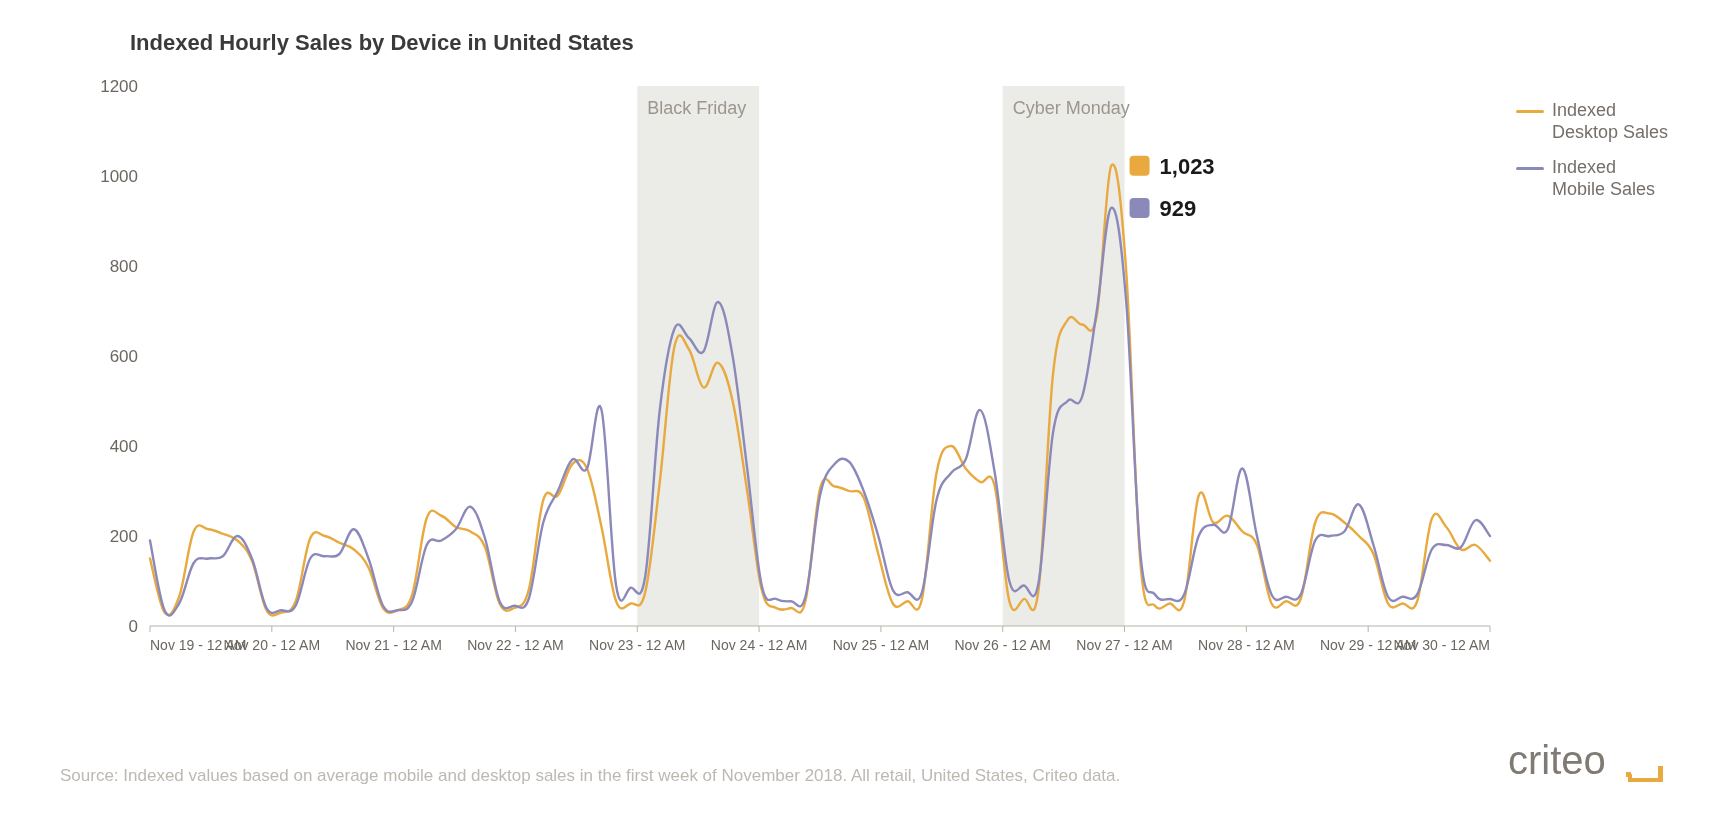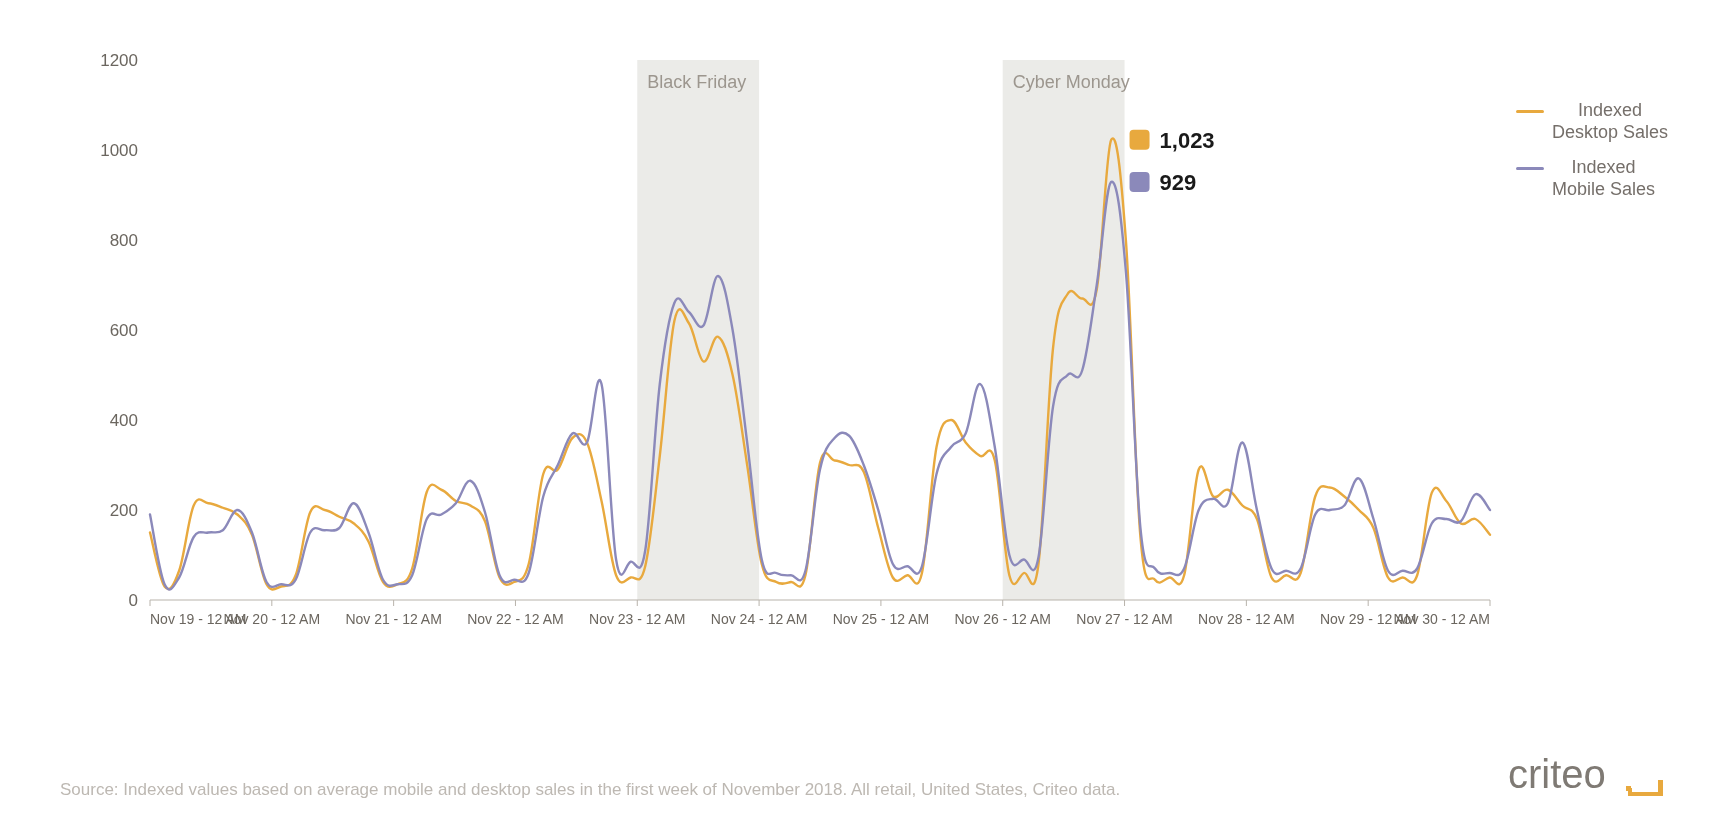--- a/index.html
+++ b/index.html
@@ -2,35 +2,36 @@
 <html><head>
 <meta charset="utf-8">
 <style>
   * { box-sizing: border-box; margin: 0; padding: 0; }
   body { font-family: "Segoe UI", Arial, Helvetica, sans-serif; background: #fff; color: #3a3a3a; }
   .chart-wrap { width: 1728px; height: 826px; position: relative; padding: 30px 60px 20px 60px; }
   .title { font-weight: 700; font-size: 22px; color: #3a3a3a; margin-left: 70px; }
   .plot-area { position: relative; width: 1420px; height: 590px; margin-top: 10px; margin-left: 20px; }
   .plot-svg { position: absolute; top: 0; left: 0; }
   .legend { position: absolute; right: 60px; top: 100px; font-size: 18px; color: #756f6a; }
-  .legend-item { display: flex; align-items: flex-start; gap: 8px; margin-bottom: 14px; text-align: center; }
+  .legend-item { display: flex; align-items: flex-start; gap: 8px; margin-bottom: 14px; }
   .legend-swatch { width: 28px; height: 0; border-top: 3px solid; margin-top: 10px; border-radius: 2px; }
   .legend-label { line-height: 1.2; }
-  .footer { position: absolute; bottom: 26px; left: 60px; right: 60px; display: flex; justify-content: space-between; align-items: flex-end; }
+  .footer { position: absolute; bottom: 40px; left: 60px; right: 60px; display: flex; justify-content: space-between; align-items: flex-end; }
   .source { font-size: 17px; color: #bdb8b2; }
   .logo { display: flex; align-items: flex-end; text-decoration: underline; }
   .annot-band-label { font-size: 18px; fill: #9c968e; }
   .axis-text { font-size: 14px; fill: #6b665f; }
   .tick-text { font-size: 17px; fill: #6b665f; }
   .data-label { font-size: 22px; font-weight: 700; fill: #1a1a1a; }
 </style>
 </head>
 <body>
 
 <div class="chart-wrap">
+  <div class="title">Indexed Hourly Sales by Device in United States</div>
 
   <div class="plot-area">
     <svg class="plot-svg" width="1420" height="640">
       <g id="svg-content">
           <rect x="557.2727272727273" y="20" width="121.81818181818187" height="540" fill="#e8e7e4" opacity="0.85"></rect>
           <text x="567.2727272727273" y="48" class="annot-band-label">Black Friday</text>
           <rect x="922.7272727272727" y="20" width="121.81818181818176" height="540" fill="#e8e7e4" opacity="0.85"></rect>
           <text x="932.7272727272727" y="48" class="annot-band-label">Cyber Monday</text>
           <line x1="70" x2="1410" y1="560" y2="560" stroke="#b8b3ab" stroke-width="1"></line>
           <text x="58" y="566" text-anchor="end" class="tick-text">0</text>

